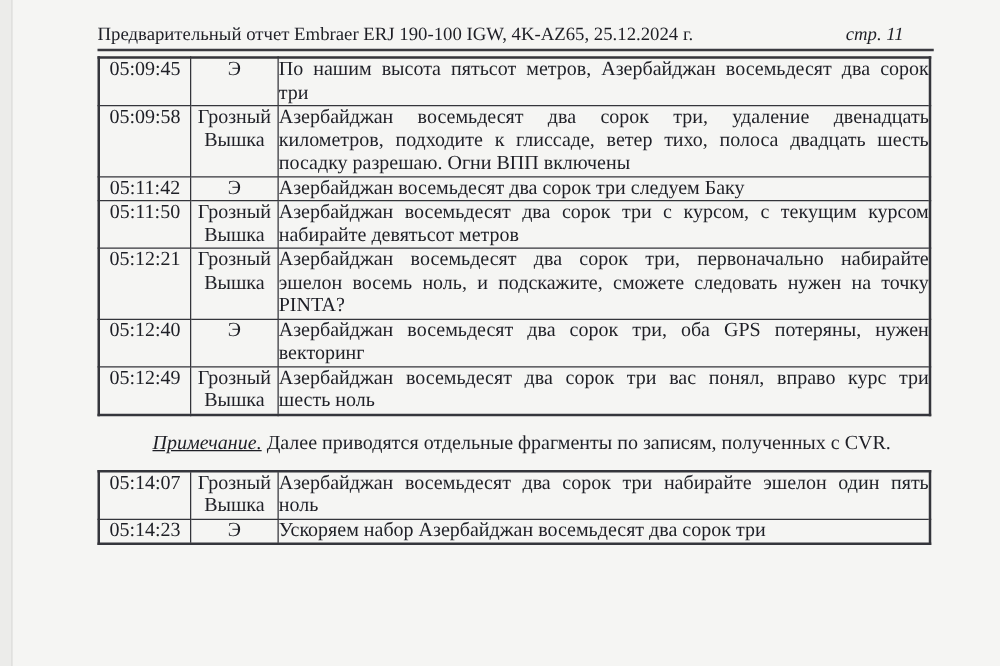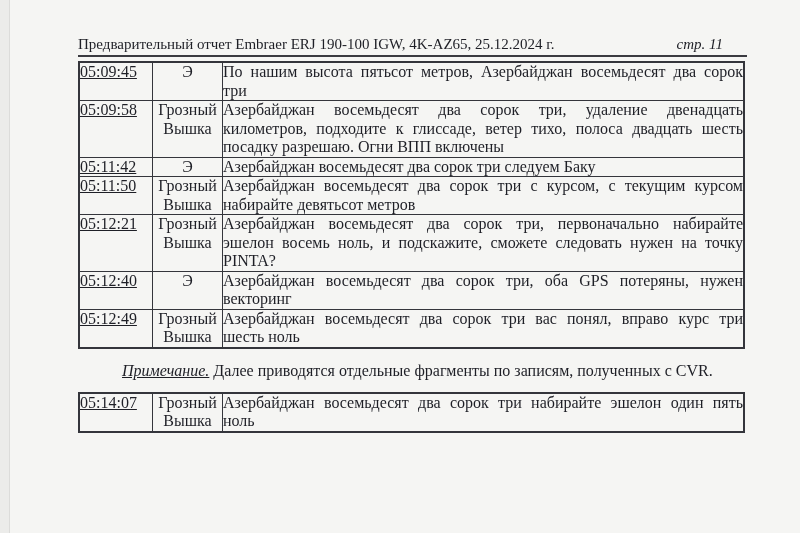--- a/index.html
+++ b/index.html
@@ -10,39 +10,39 @@
     color:#1e1f26;
   }
   .page-edge{
     position:absolute;left:0;top:0;width:9px;height:533px;
     background:#ececea;border-right:1px solid #dcdcda;
   }
   .content{
     position:absolute;left:78px;top:0;width:669px;
   }
   .hdr{
-    margin-top:36px;display:flex;align-items:baseline;
+    margin-top:20px;display:flex;align-items:baseline;
     font-size:15px;line-height:17px;white-space:nowrap;
   }
   .hdr-title{flex:1 1 auto;}
   .hdr-page{flex:0 0 auto;padding-right:24px;font-style:italic;}
   .hdr-rule{
     margin-top:2px;height:0;border-top:2px solid #3a3a40;width:669px;
   }
   table.transcript{
     width:667px;table-layout:fixed;border-collapse:collapse;
     font-size:16px;line-height:18.5px;
     border:2px solid #34353b;
   }
   table.t1{margin-top:4px;}
   table.t2{margin-top:12px;}
   table.transcript td{
     border:1.5px solid #34353b;vertical-align:top;padding:0;
   }
-  td.c-time{width:72px;text-decoration:underline;}
+  td.c-time{width:72px;text-align:center;}
   td.c-spk{width:69px;text-align:center;}
   td.c-msg{padding:0 7px 0 6px;margin-top:17px;}
   .mline{text-align:justify;text-align-last:justify;}
   .mline:last-child{text-align-last:left;}
   .note{
     margin-top:12px;font-size:16px;line-height:19px;text-indent:44px;
   }
   .note-label{font-weight:normal;font-style:italic;text-decoration:underline;}
 </style>
 </head>
@@ -148,16 +148,25 @@
           <td class="c-time">05:14:07</td>
           <td class="c-spk">
             <div>Грозный</div>
             <div>Вышка</div>
           </td>
           <td class="c-msg">
             <div class="mline">Азербайджан восемьдесят два сорок три набирайте эшелон один пять</div>
             <div class="mline">ноль</div>
           </td>
         </tr>
+        <tr>
+          <td class="c-time">05:14:23</td>
+          <td class="c-spk">
+            <div>Э</div>
+          </td>
+          <td class="c-msg">
+            <div class="mline">Ускоряем набор Азербайджан восемьдесят два сорок три</div>
+          </td>
+        </tr>
       </tbody>
   </table>
 
 </div>
 
 </body></html>

